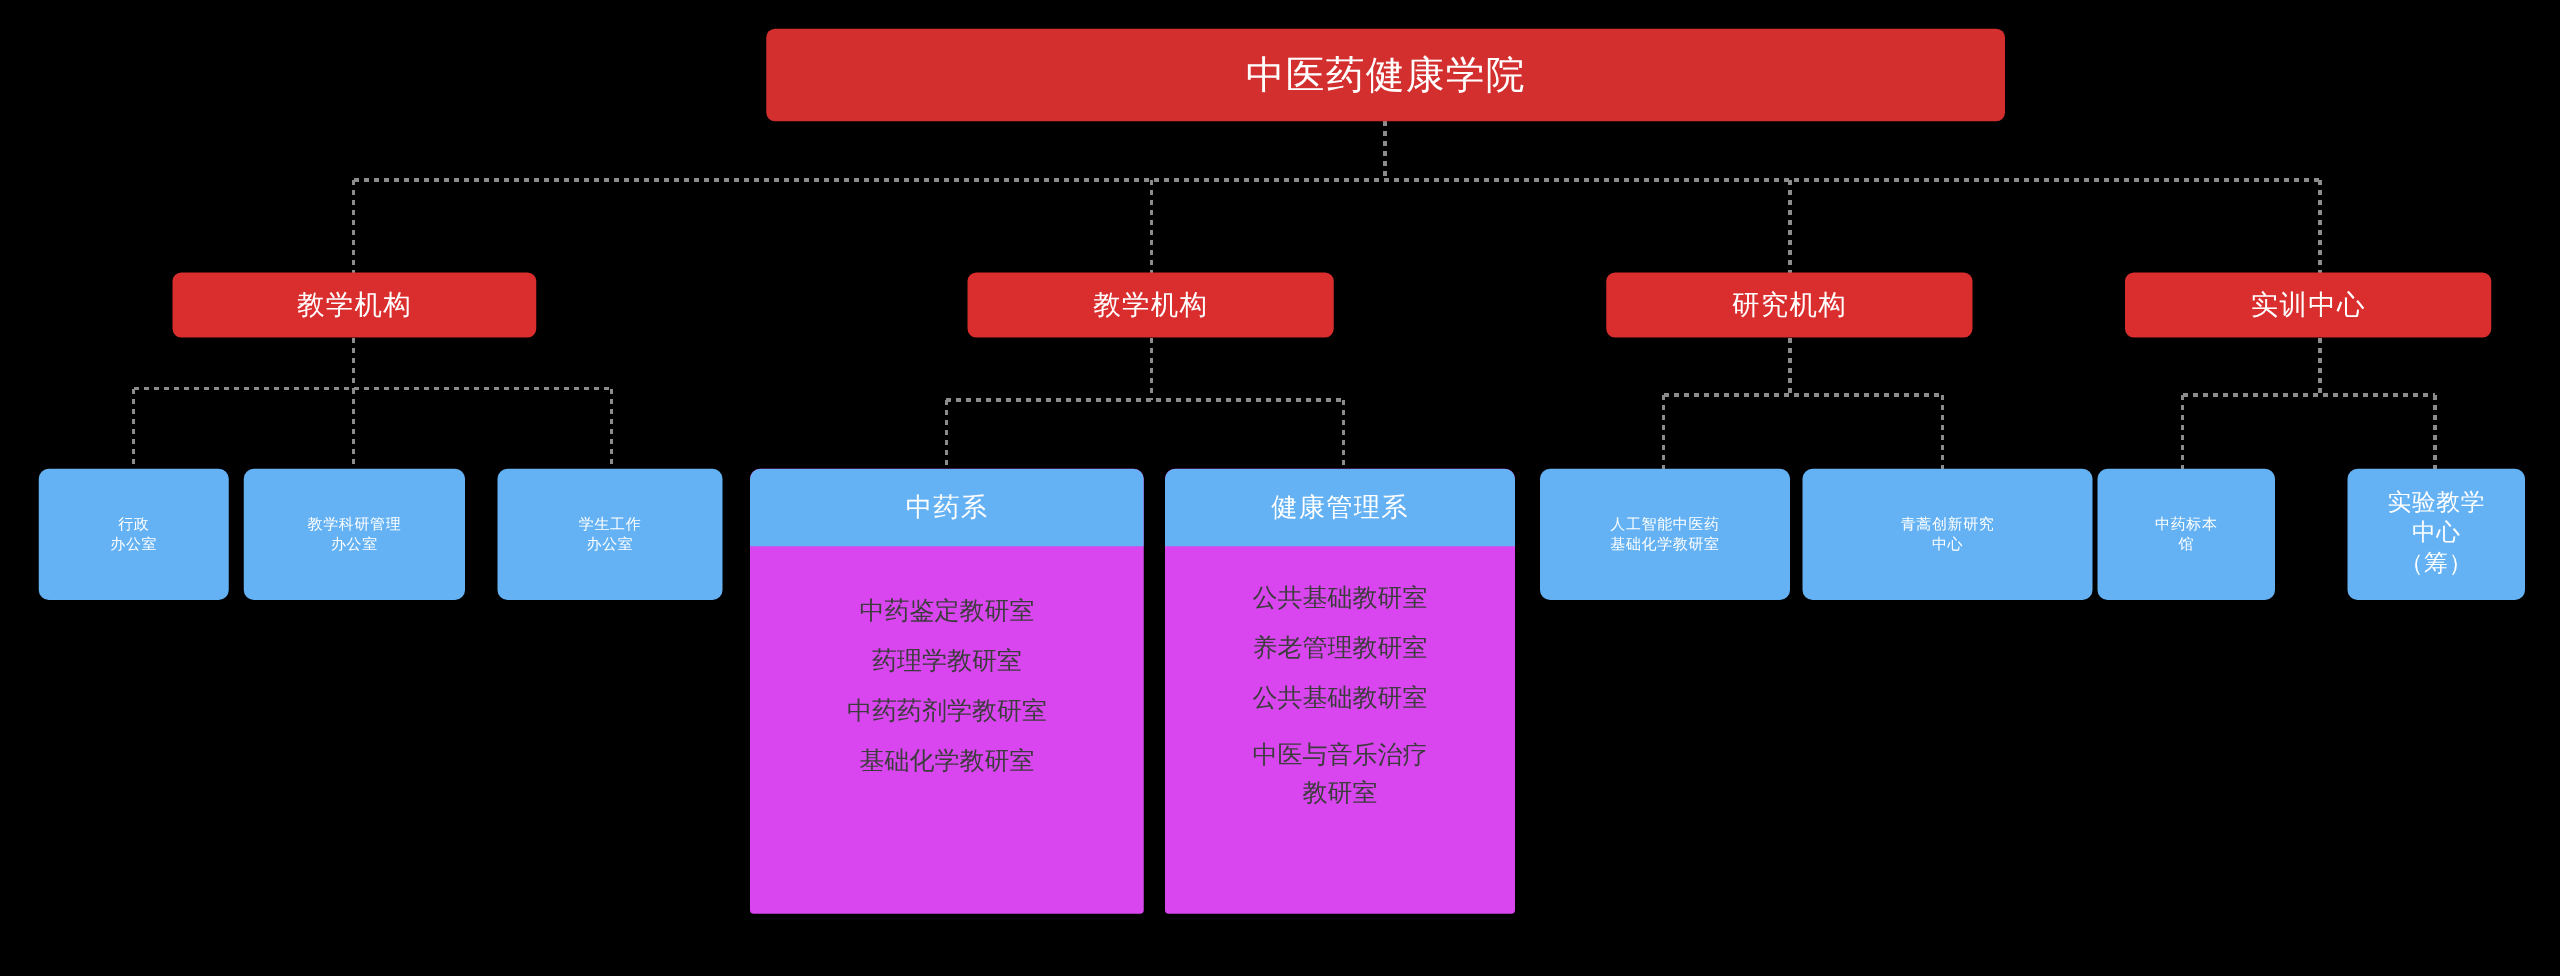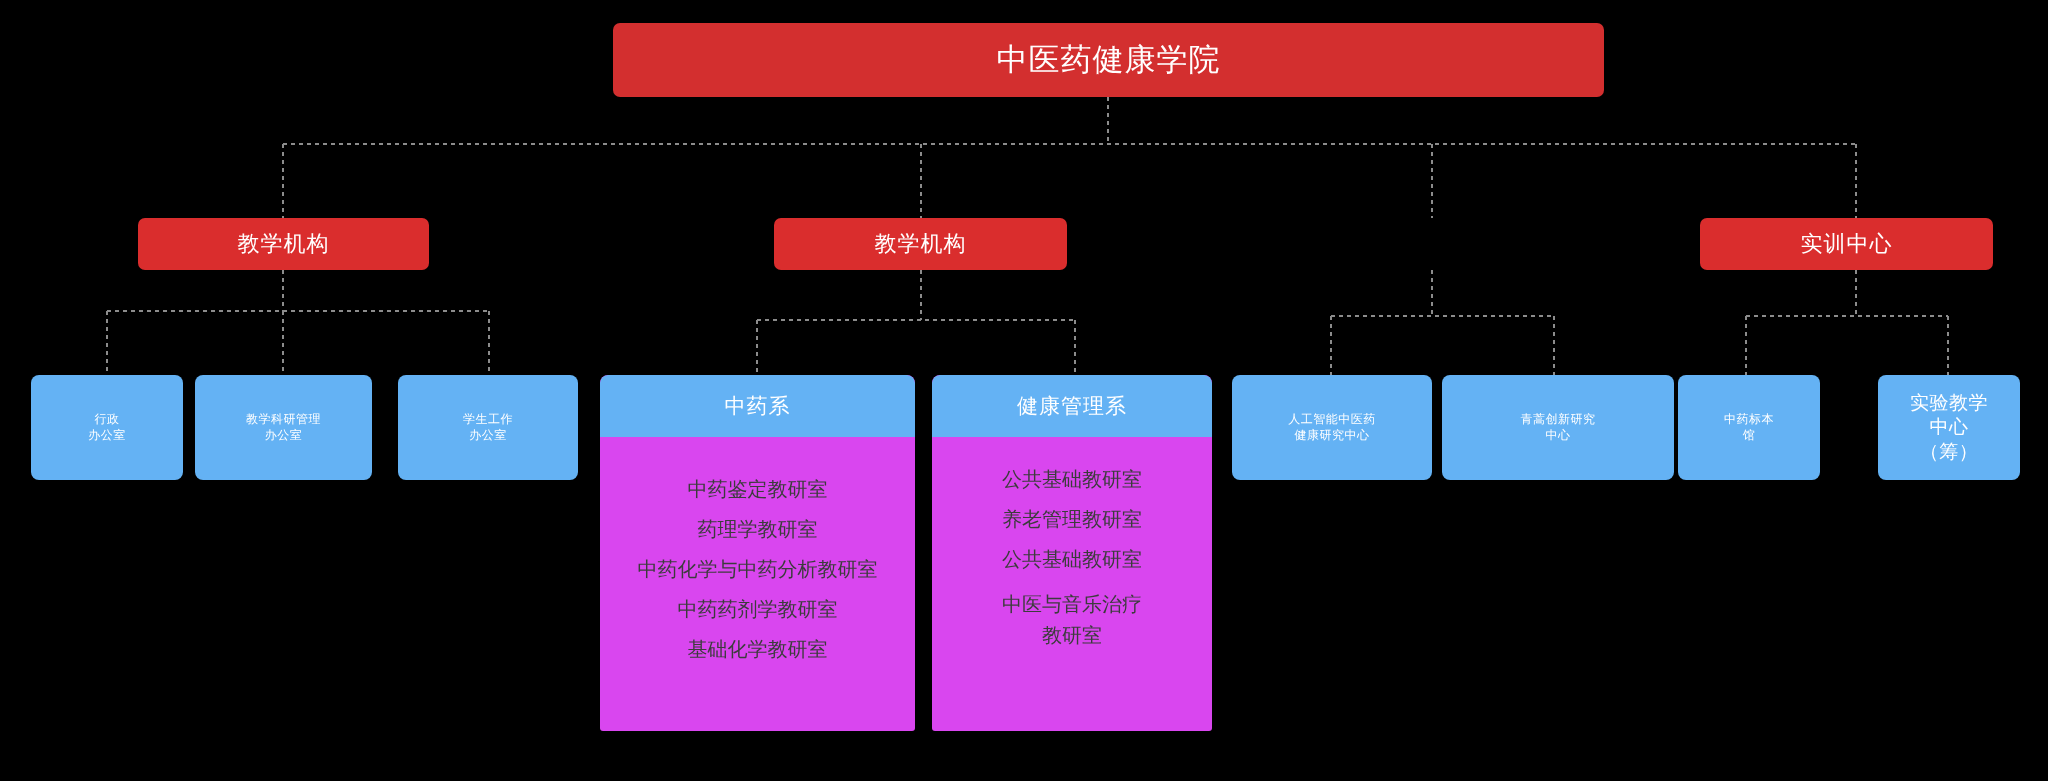--- a/index.html
+++ b/index.html
@@ -138,56 +138,56 @@
       <path d="M1948,316 L1948,375"></path>
     </g>
   </svg>
 
   <div class="node root" style="left:613px; top:23px; width:991px; height:74px;">中医药健康学院</div>
 
   <div class="node cat" style="left:138px; top:218px; width:291px; height:52px;">教学机构</div>
 
   <div class="node cat" style="left:774px; top:218px; width:293px; height:52px;">教学机构</div>
 
+  <div class="node cat" style="left:1285px; top:218px; width:293px; height:52px;">研究机构</div>
 
   <div class="node cat" style="left:1700px; top:218px; width:293px; height:52px;">实训中心</div>
 
   <div class="node leaf" style="left:31px; top:375px; width:152px; height:105px;">行政
 办公室</div>
 
   <div class="node leaf" style="left:195px; top:375px; width:177px; height:105px;">教学科研管理
 办公室</div>
 
   <div class="node leaf" style="left:398px; top:375px; width:180px; height:105px;">学生工作
 办公室</div>
 
   <div class="dept" style="left:600px; top:375px; width:315px; height:356px;">
     <div class="dept-head">中药系</div>
     <div class="dept-body">
       <div class="dept-item">中药鉴定教研室</div>
       <div class="dept-item">药理学教研室</div>
-      <div class="dept-item">中药化学与中药分析教研室</div>
       <div class="dept-item">中药药剂学教研室</div>
       <div class="dept-item">基础化学教研室</div>
     </div>
   </div>
 
   <div class="dept" style="left:932px; top:375px; width:280px; height:356px;">
     <div class="dept-head">健康管理系</div>
     <div class="dept-body" style="padding-top:22px;">
       <div class="dept-item">公共基础教研室</div>
       <div class="dept-item">养老管理教研室</div>
       <div class="dept-item">公共基础教研室</div>
       <div class="dept-item" style="line-height:1.55;">中医与音乐治疗
 教研室</div>
     </div>
   </div>
 
   <div class="node leaf" style="left:1232px; top:375px; width:200px; height:105px;">人工智能中医药
-健康研究中心</div>
+基础化学教研室</div>
 
   <div class="node leaf" style="left:1442px; top:375px; width:232px; height:105px;">青蒿创新研究
 中心</div>
 
   <div class="node leaf" style="left:1678px; top:375px; width:142px; height:105px;">中药标本
 馆</div>
 
   <div class="node leaf" style="left:1878px; top:375px; width:142px; height:105px; font-size:19px;">实验教学
 中心
 （筹）</div>

